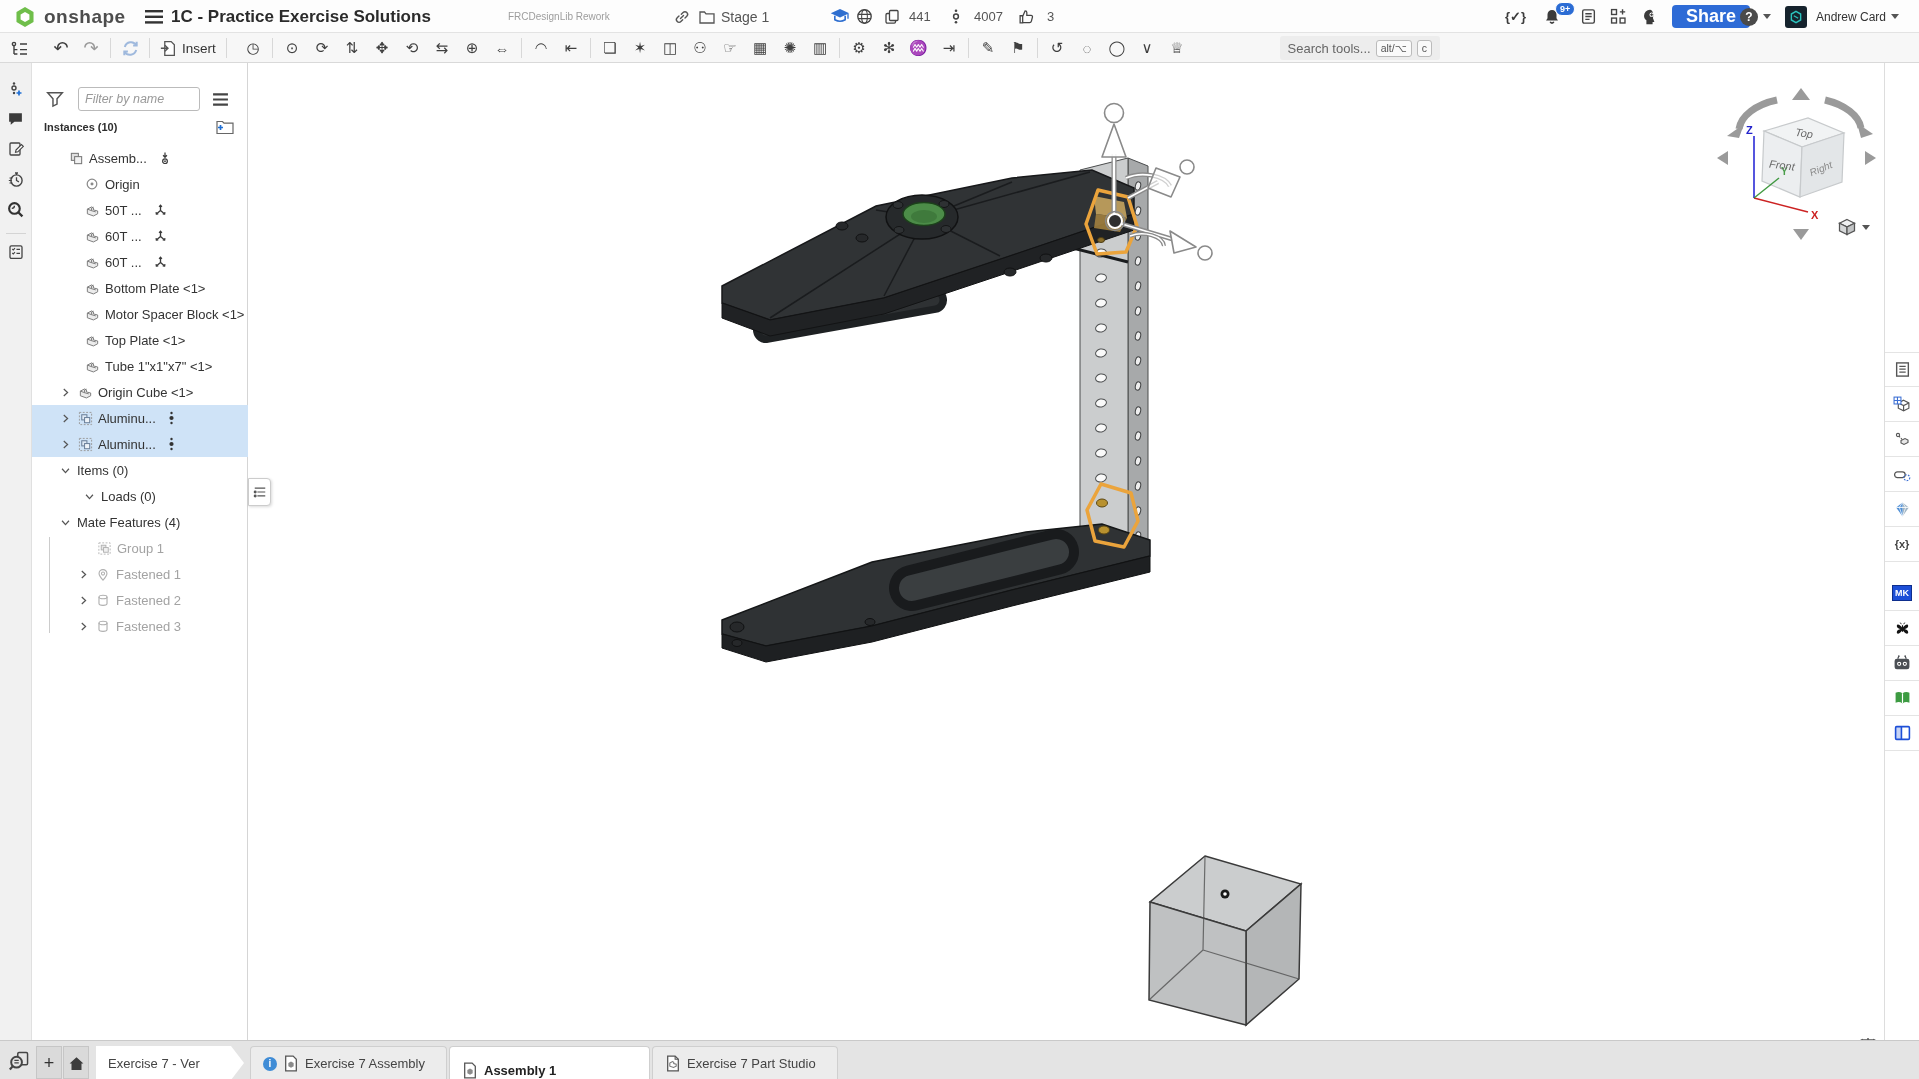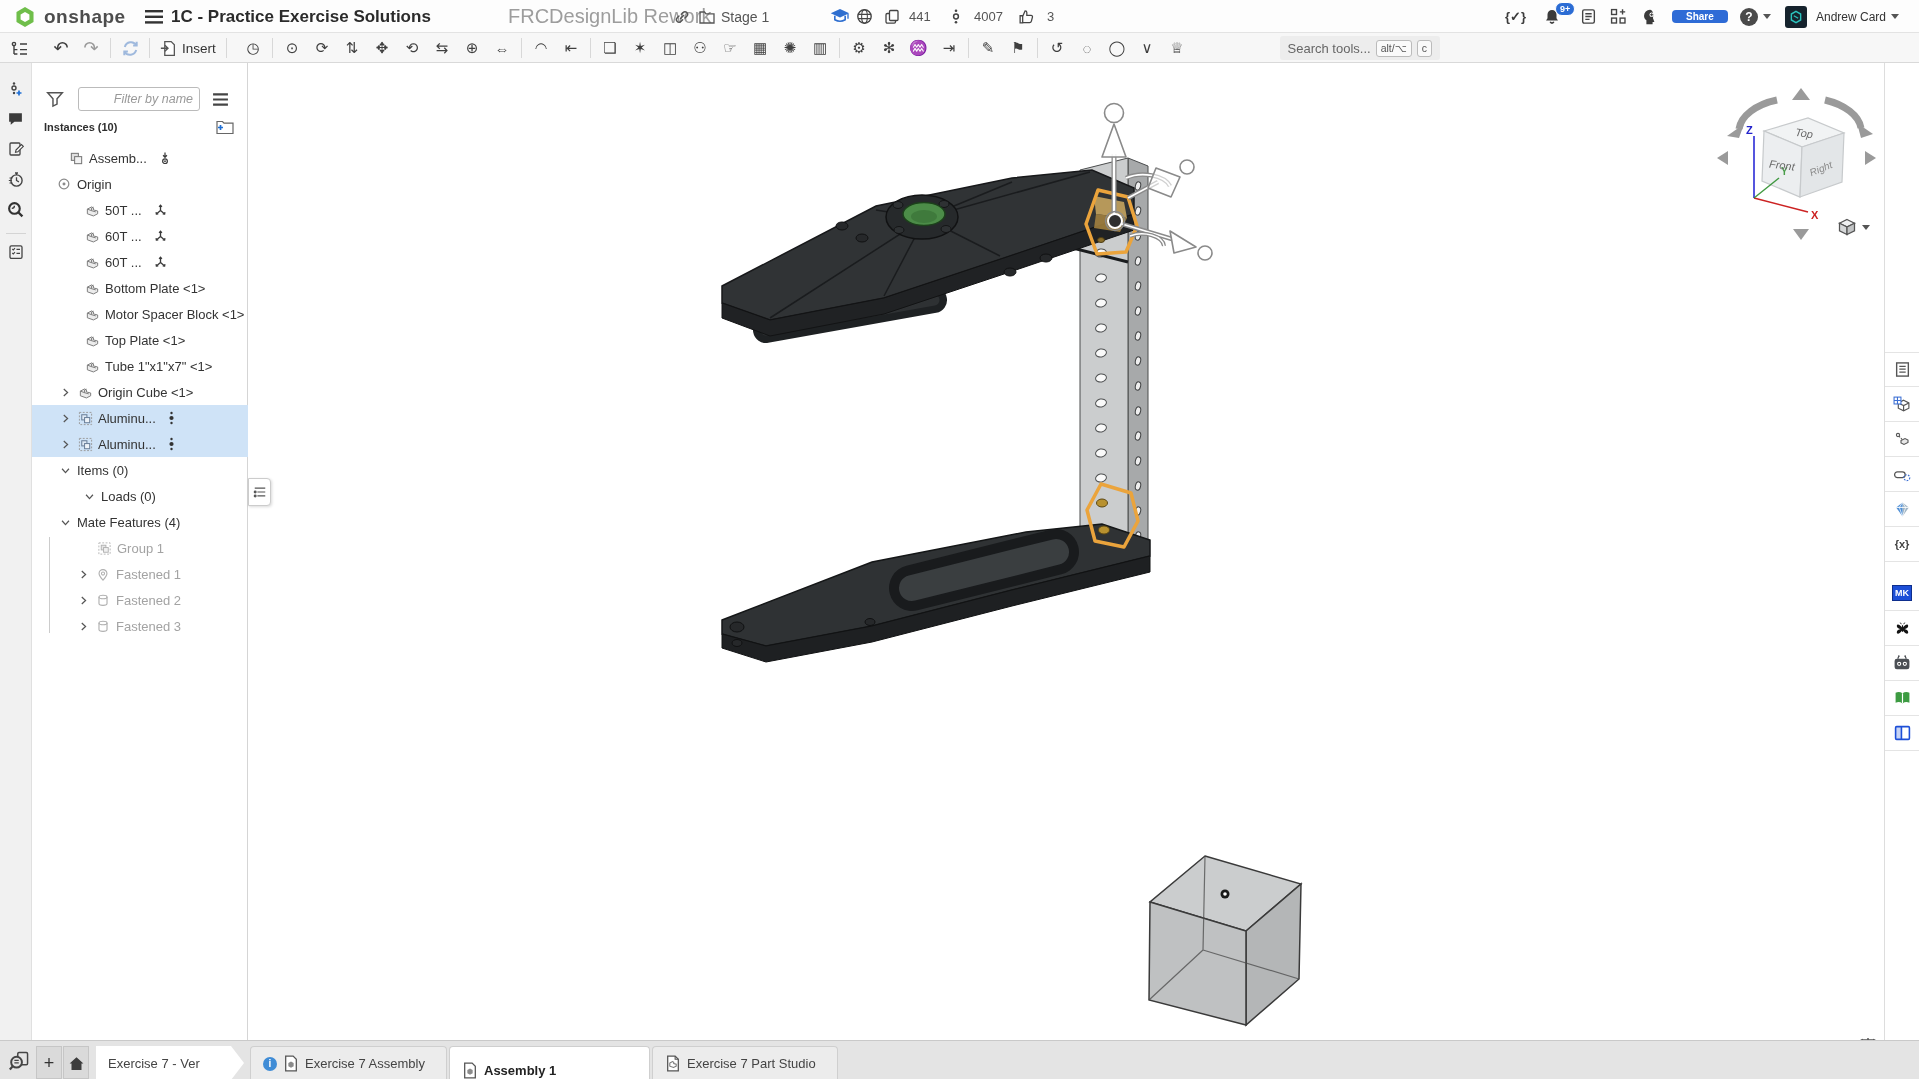--- a/index.html
+++ b/index.html
@@ -5,25 +5,25 @@
   * { margin:0; padding:0; box-sizing:border-box; }
   html,body { width:1919px; height:1079px; overflow:hidden; font-family:"Liberation Sans", sans-serif; background:#fff; }
   body { position:relative; color:#333; }
   svg { display:block; }
 
   
   .header { position:absolute; left:0; top:0; width:1919px; height:33px; background:#fdfdfd; border-bottom:1px solid #e3e3e3; z-index:30; }
   .header .abs { position:absolute; top:0; height:33px; display:flex; align-items:center; }
   .wordmark { font-size:19px; font-weight:600; color:#4d4d4d; letter-spacing:.5px; }
   .doc-title { font-size:17px; font-weight:700; color:#2b2b2b; white-space:nowrap; }
-  .doc-subtitle { font-size:20px; color:#9d9d9d; white-space:nowrap; }
+  .doc-subtitle { font-size:10px; color:#9d9d9d; white-space:nowrap; }
   .hdr-txt { font-size:13px; color:#555; }
   .stat-num { font-size:13px; color:#555; margin-left:4px; }
   .icon-btn { display:flex; align-items:center; justify-content:center; cursor:pointer; }
-  .share-btn { background:#2e6bd6; color:#fff; font-size:10px; font-weight:600; border:none; border-radius:4px; padding:1px 14px; cursor:pointer; }
+  .share-btn { background:#2e6bd6; color:#fff; font-size:18px; font-weight:600; border:none; border-radius:4px; padding:1px 14px; cursor:pointer; }
   .badge { position:absolute; top:2px; left:12px; background:#2b6cd4; color:#fff; font-size:9px; font-weight:700; border-radius:7px; padding:1px 4px; border:1px solid #fff; }
   .help-circle { width:18px; height:18px; border-radius:50%; background:#4a4a4a; color:#fff; font-size:12px; font-weight:700; display:flex; align-items:center; justify-content:center; }
   .avatar { width:22px; height:22px; border-radius:3px; background:#16232d; display:flex; align-items:center; justify-content:center; }
   .caret-down { width:0; height:0; border-left:4px solid transparent; border-right:4px solid transparent; border-top:5px solid #555; margin-left:5px; }
   .code-check { font-size:13px; color:#3b3b3b; font-weight:600; }
 
   
   .toolbar { position:absolute; left:0; top:33px; width:1919px; height:30px; background:#f7f7f7; border-bottom:1px solid #d9d9d9; z-index:25; display:flex; align-items:center; }
   .tb-abs { position:absolute; top:0; height:30px; display:flex; align-items:center; }
   .tb-icon { width:30px; height:26px; display:flex; align-items:center; justify-content:center; font-size:15px; color:#3f3f3f; cursor:pointer; border-radius:3px; }
@@ -34,21 +34,21 @@
   .kbd { font-size:10.5px; color:#555; border:1px solid #bbb; background:#fafafa; border-radius:3px; padding:0 4px; line-height:15px; }
 
   
   .left-strip { position:absolute; left:0; top:63px; width:32px; height:977px; background:#f1f1f1; border-right:1px solid #e0e0e0; z-index:20; display:flex; flex-direction:column; align-items:center; padding-top:14px; }
   .ls-icon { width:24px; height:24px; margin-bottom:6px; display:flex; align-items:center; justify-content:center; cursor:pointer; border-radius:3px; }
   .ls-div { width:20px; height:1px; background:#d4d4d4; margin:6px 0; }
 
   
   .panel { position:absolute; left:32px; top:63px; width:216px; height:977px; background:#fff; border-right:1px solid #d5d5d5; z-index:20; }
   .filter-row { position:absolute; left:0; top:22px; width:216px; height:28px; display:flex; align-items:center; }
-  .filter-input { position:absolute; left:46px; top:2px; width:122px; height:24px; border:1px solid #bbb; border-radius:3px; font-style:italic; font-size:12.5px; color:#15803d; padding:0 6px; outline:none; font-family:"Liberation Sans",sans-serif;text-align:right; }
+  .filter-input { position:absolute; left:46px; top:2px; width:122px; height:24px; border:1px solid #bbb; border-radius:3px; font-style:italic; font-size:12.5px; color:#15803d; padding:0 6px; outline:none; font-family:"Liberation Sans",sans-serif; }
   .filter-input::placeholder { color:#999; }
   .instances-hdr { position:absolute; left:12px; top:58px; font-size:11px; font-weight:700; color:#2e2e2e; }
   .tree { position:absolute; left:0; top:82px; width:216px; }
   .trow { height:26px; display:flex; align-items:center; gap:5px; font-size:13px; color:#333; white-space:nowrap; cursor:pointer; }
   .trow.sel { background:#cfe3f7; }
   .trow.muted { color:#a3a3a3; }
   .trow .chev { width:14px; flex:none; display:flex; align-items:center; justify-content:center; }
   .trow .ticon { width:16px; flex:none; display:flex; align-items:center; justify-content:center; }
   .trow .trail { margin-left:6px; display:flex; align-items:center; }
   .guide-line { position:absolute; left:17px; width:1px; background:#ccc; }
@@ -376,21 +376,21 @@
         </span>
         <span>Assemb...</span>
         <span class="trail">
           <svg width="14" height="15" viewBox="0 0 16 16">
             <path d="M8 1.2v5.2M5.8 4.3L8 6.6l2.2-2.3" fill="none" stroke="#3b3b3b" stroke-width="1.4"></path>
             <circle cx="8" cy="11" r="2.7" fill="none" stroke="#3b3b3b" stroke-width="1.4"></circle>
             <circle cx="8" cy="11" r="1" fill="#3b3b3b"></circle>
           </svg>
         </span>
       </div>
-      <div class="trow" style="padding-left: 24px;">
+      <div class="trow" style="padding-left: 52px;">
         <span class="ticon">
           <svg width="14" height="14" viewBox="0 0 16 16">
             <circle cx="8" cy="8" r="5.5" fill="none" stroke="#8a8a8a" stroke-width="1.4"></circle>
             <circle cx="8" cy="8" r="1.7" fill="#8a8a8a"></circle>
           </svg>
         </span>
         <span>Origin</span>
       </div>
       <div class="trow" style="padding-left: 52px;">
         <span class="ticon">

